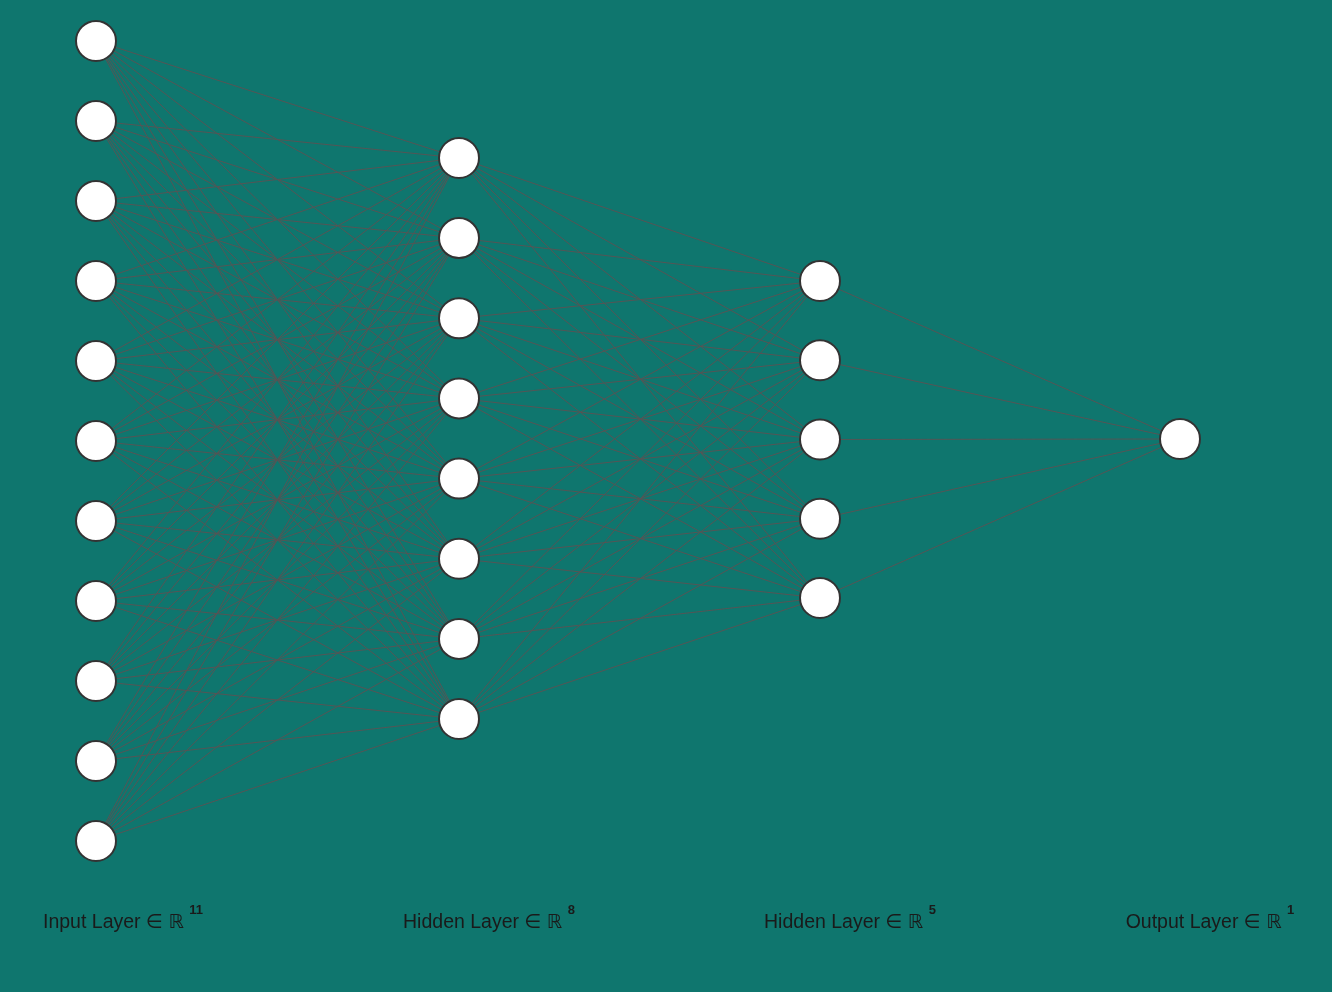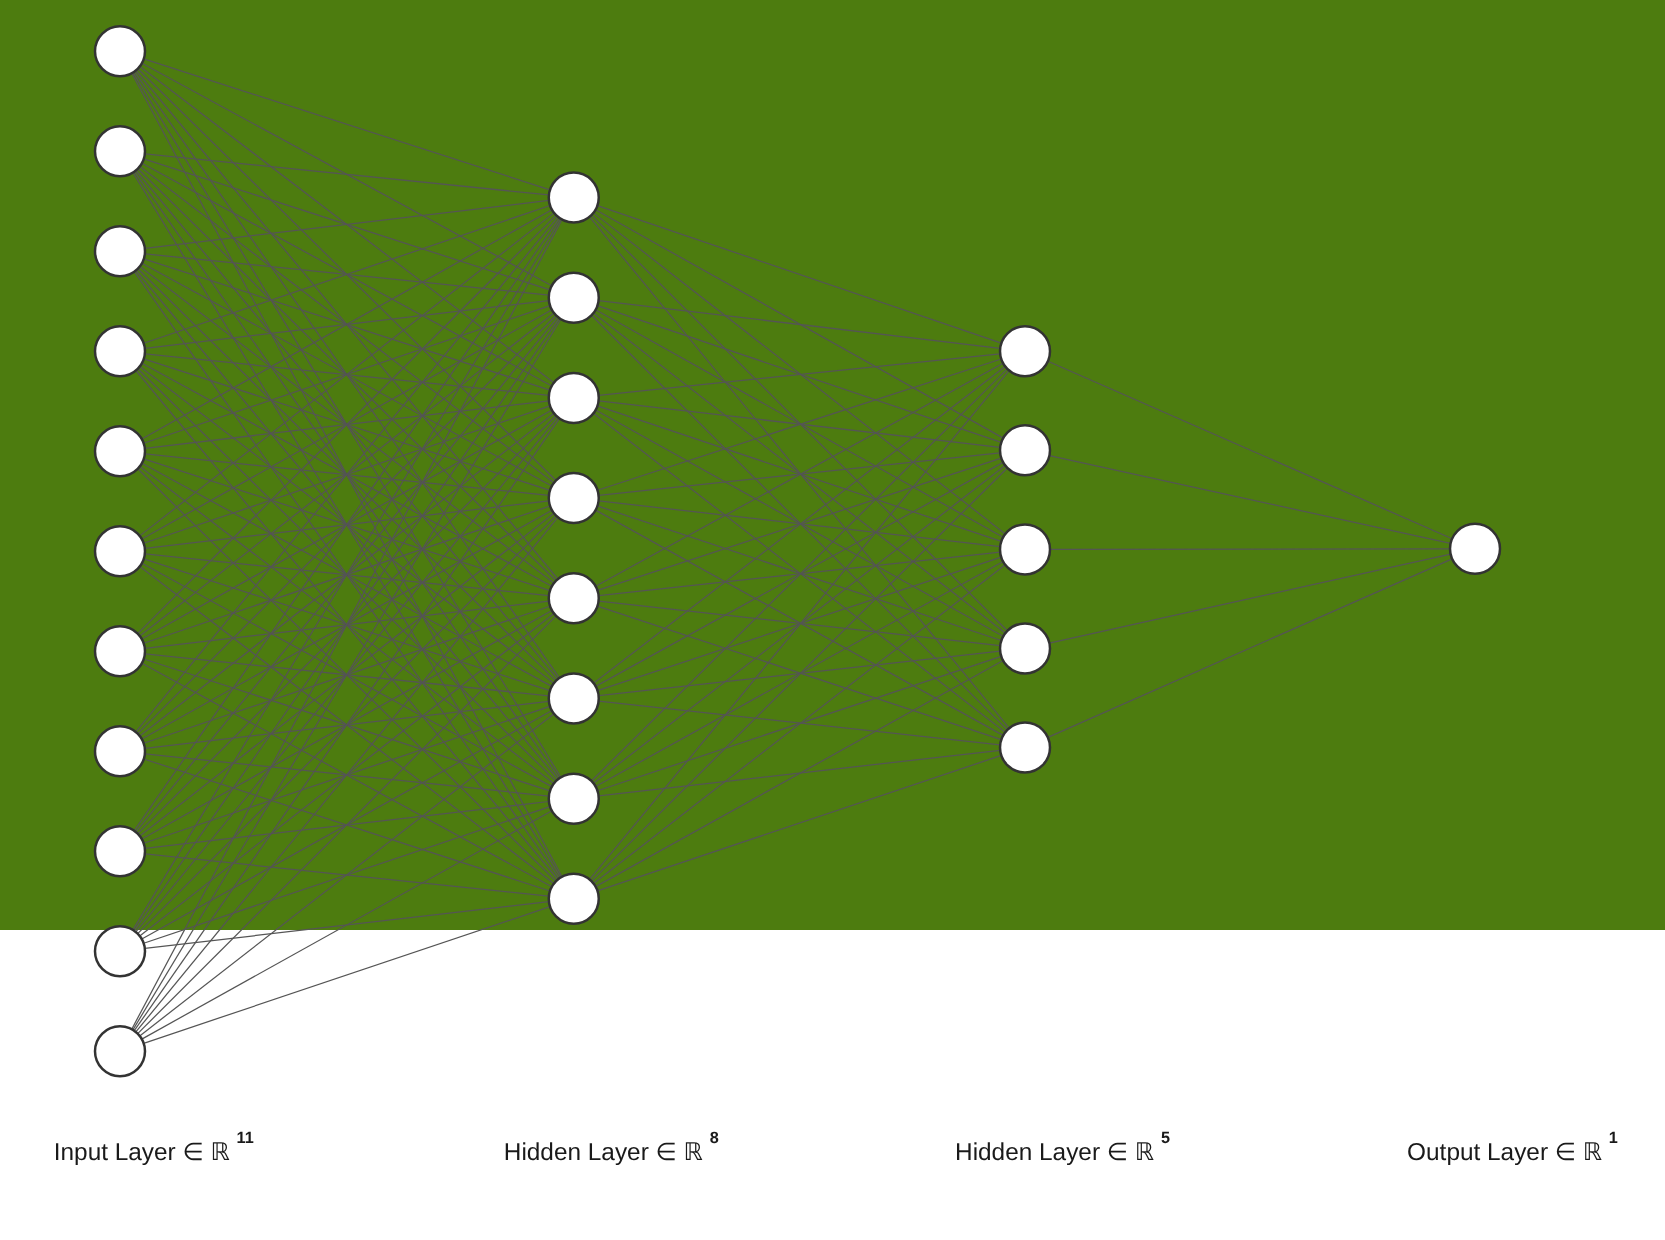--- a/index.html
+++ b/index.html
@@ -10,22 +10,22 @@
   }
   body {
     width: 1332px;
     height: 992px;
     overflow: hidden;
     font-family: "Liberation Sans", "DejaVu Sans", sans-serif;
   }
   #diagram-root {
     position: relative;
     width: 1332px;
-    height: 744px;
-    background: #4d7c0f;
+    height: 992px;
+    background: #0f766e;
   }
   #network-svg {
     position: absolute;
     top: 0;
     left: 0;
     width: 1332px;
     height: 992px;
     display: block;
   }
   .edge {

